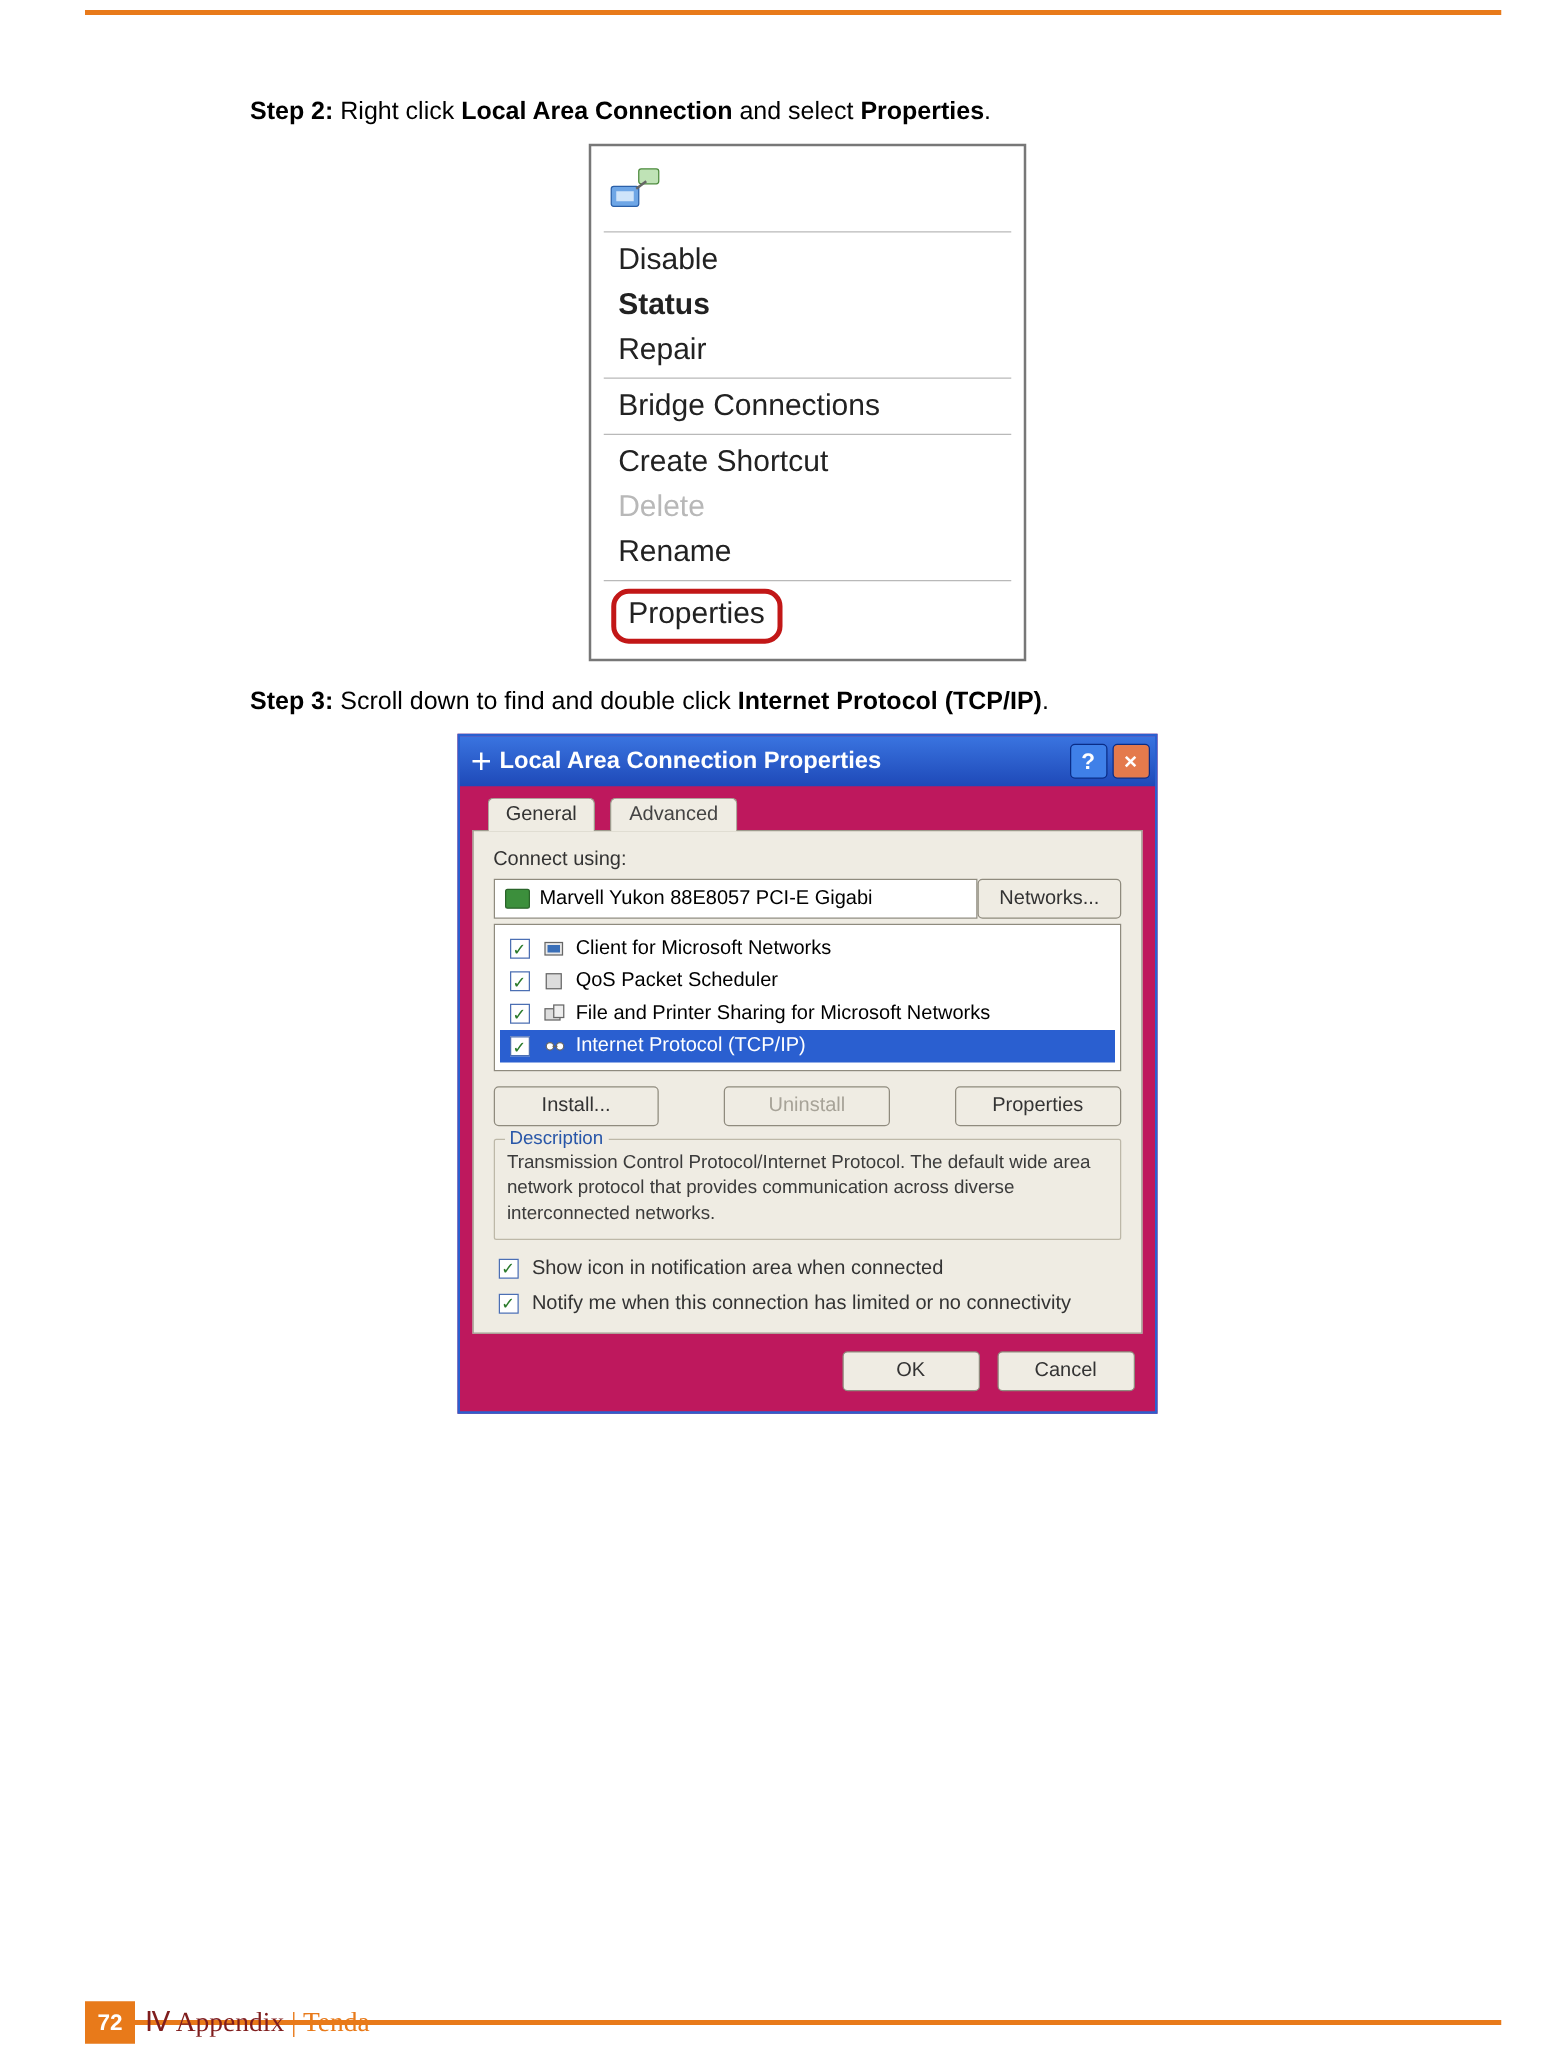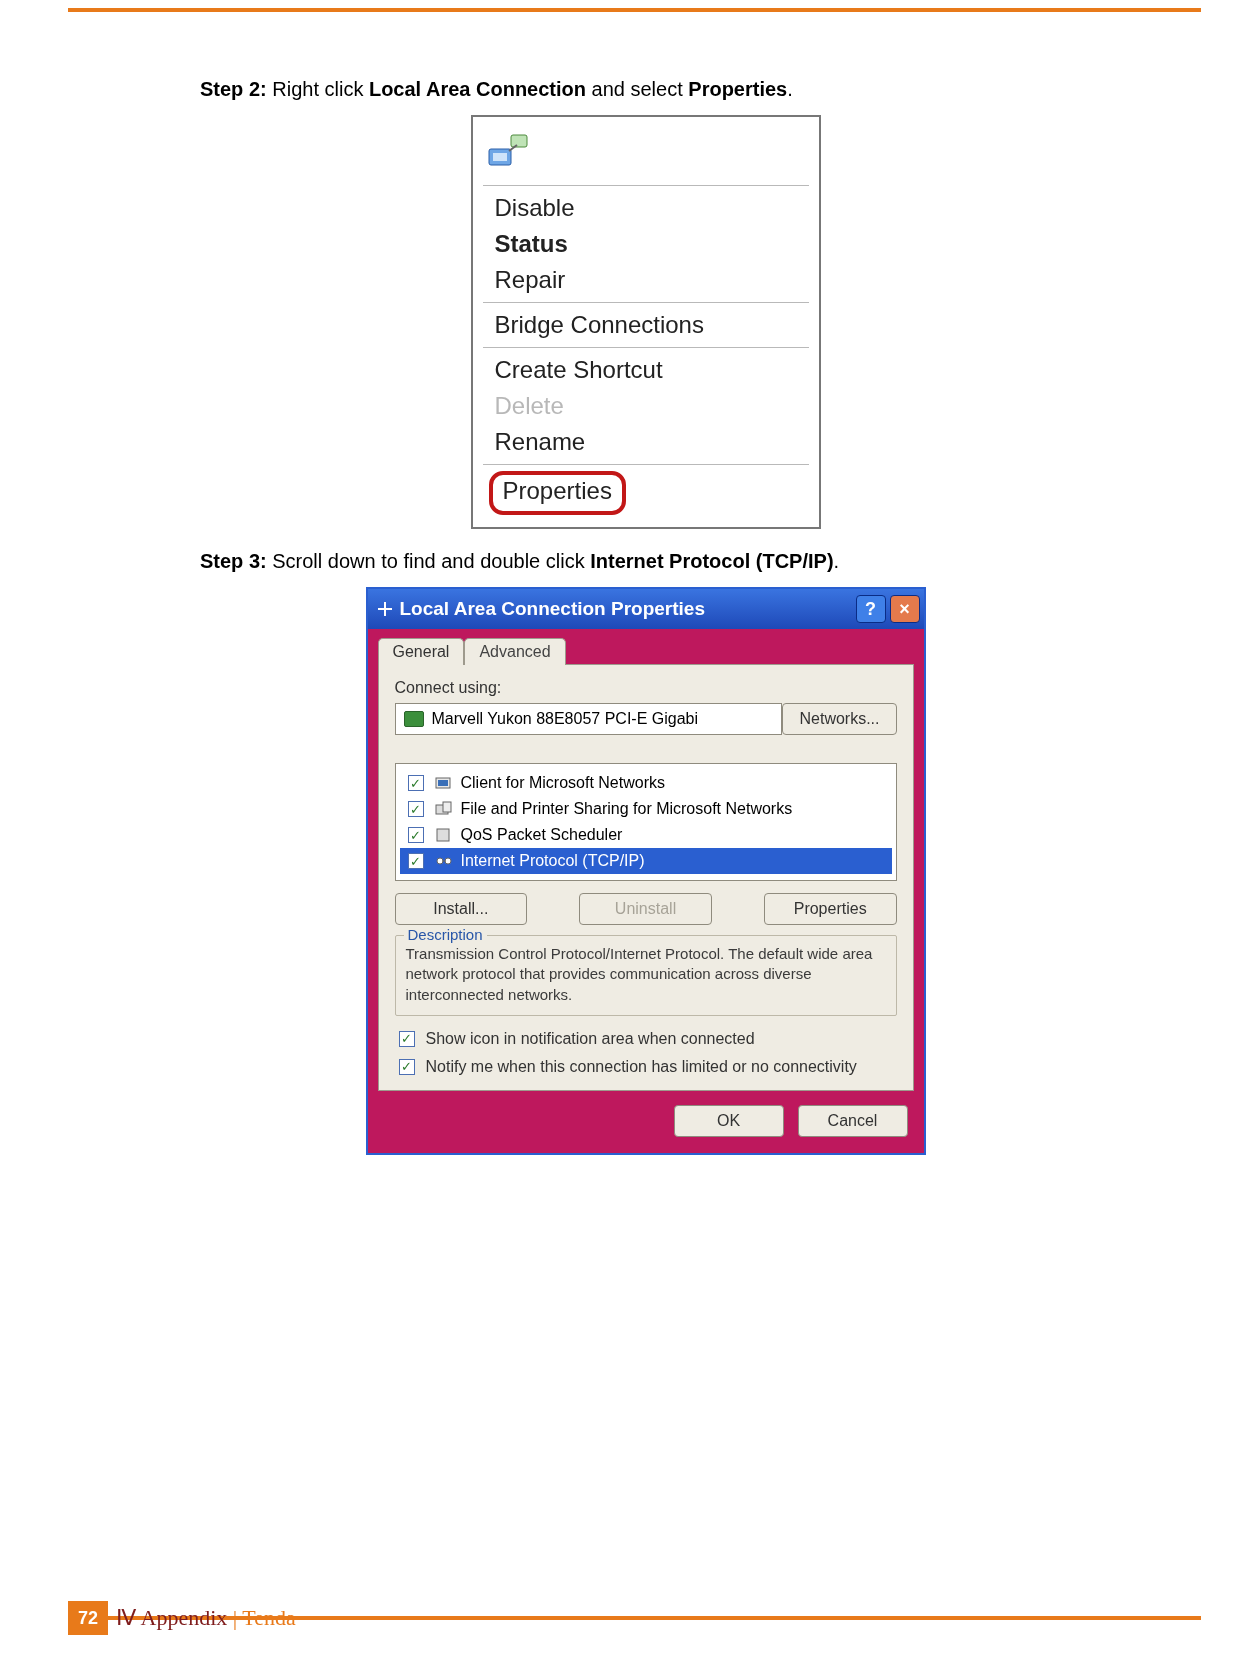--- a/index.html
+++ b/index.html
@@ -20,27 +20,27 @@
   .ctx-prop{margin:6px 16px 2px 16px}
   .ctx-prop-pill{display:inline-block;border:4px solid #c21717;border-radius:14px;padding:2px 10px 6px 10px;font-family:Tahoma,Arial,sans-serif;font-size:24px;color:#222}
   
   .dlg-wrap{width:560px;margin:8px auto 0 auto}
   .dlg{border:2px solid #2a5fd0;background:#be185d;font-family:Tahoma,Arial,sans-serif}
   .titlebar{height:40px;background:linear-gradient(#3a74e0,#1e49b8);display:flex;align-items:center;color:#fff;font-weight:bold;font-size:19px;padding:0 4px 0 8px}
   .titlebar .spacer{flex:1}
   .tb-btn{width:28px;height:26px;margin-left:4px;border:1px solid #0a2c86;border-radius:4px;display:flex;align-items:center;justify-content:center;font-weight:bold;font-size:18px}
   .tb-help{background:#3f80e8;color:#fff}
   .tb-close{background:#e47a4c;color:#fff}
-  .tabs{display:flex;padding:8px 10px 0 10px;gap:0}
+  .tabs{display:flex;padding:8px 10px 0 22px;gap:12px}
   .tab{background:#efece3;border:1px solid #9e9a8d;border-bottom:none;border-radius:5px 5px 0 0;padding:4px 14px;font-size:16px;color:#333;position:relative;top:1px}
   .tab.active{background:#efece3;z-index:2}
   .tab.inactive{background:#efece3;color:#444}
   .tabpanel{margin:0 10px 0 10px;border:1px solid #9e9a8d;border-top:1px solid #9e9a8d;padding:14px 16px 6px 16px;background:#efece3}
   .lbl{font-size:16px;color:#333;margin-bottom:6px}
-  .row-adapter{display:flex;align-items:flex-end;margin-bottom:28px}
+  .row-adapter{display:flex;align-items:flex-end;margin-bottom:4px}
   .adapter-box{flex:1;border:1px solid #8f8b7e;background:#fff;padding:6px 8px;display:flex;align-items:center;gap:8px;font-size:16px}
   .nic-ico{width:18px;height:14px;background:#3c8f3c;border:1px solid #2a642a;border-radius:2px}
   .btn{border:1px solid #8f8b7e;background:#efece3;border-radius:4px;padding:6px 16px;font-size:16px;color:#333;cursor:default}
   .btn.dis{color:#a7a398}
   .items-box{border:1px solid #8f8b7e;background:#fff;padding:6px 4px 6px 4px;margin-bottom:12px}
   .irow{display:flex;align-items:center;gap:8px;padding:2px 4px;font-size:16px}
   .irow .chk{appearance:none;width:16px;height:16px;border:1px solid #4c6fb3;background:#fff;display:inline-flex;align-items:center;justify-content:center}
   .irow .chk:checked::after{content:"✓";font-size:13px;color:#2a7a2a;line-height:1}
   .svc-ico{width:18px;height:16px;display:inline-block}
   .irow.sel{background:#2a5fd0;color:#fff}
@@ -134,31 +134,31 @@
               <input type="checkbox" class="chk" checked="" style="">
               <span class="svc-ico"><svg width="18" height="16">
                     <rect x="1" y="3" width="14" height="10" fill="#e8e8e8" stroke="#666"></rect>
                     <rect x="3" y="5" width="10" height="6" fill="#3a6fb8"></rect>
                   </svg></span>
               <span>Client for Microsoft Networks</span>
             </div>
             <div class="irow">
               <input type="checkbox" class="chk" checked="" style="">
               <span class="svc-ico"><svg width="18" height="16">
+                    <rect x="2" y="2" width="12" height="12" fill="#ddd" stroke="#666"></rect>
+                  </svg></span>
+              <span>QoS Packet Scheduler</span>
+            </div>
+            <div class="irow">
+              <input type="checkbox" class="chk" checked="" style="">
+              <span class="svc-ico"><svg width="18" height="16">
                     <rect x="1" y="4" width="12" height="9" fill="#ddd" stroke="#666"></rect>
                     <rect x="8" y="1" width="8" height="10" fill="#eee" stroke="#666"></rect>
                   </svg></span>
               <span>File and Printer Sharing for Microsoft Networks</span>
-            </div>
-            <div class="irow">
-              <input type="checkbox" class="chk" checked="" style="">
-              <span class="svc-ico"><svg width="18" height="16">
-                    <rect x="2" y="2" width="12" height="12" fill="#ddd" stroke="#666"></rect>
-                  </svg></span>
-              <span>QoS Packet Scheduler</span>
             </div>
             <div class="irow sel">
               <input type="checkbox" class="chk" checked="" style="">
               <span class="svc-ico"><svg width="18" height="16">
                     <circle cx="5" cy="8" r="3" fill="#fff" stroke="#666"></circle>
                     <circle cx="13" cy="8" r="3" fill="#fff" stroke="#666"></circle>
                     <line x1="7" y1="8" x2="11" y2="8" stroke="#666"></line>
                   </svg></span>
               <span>Internet Protocol (TCP/IP)</span>
             </div>

